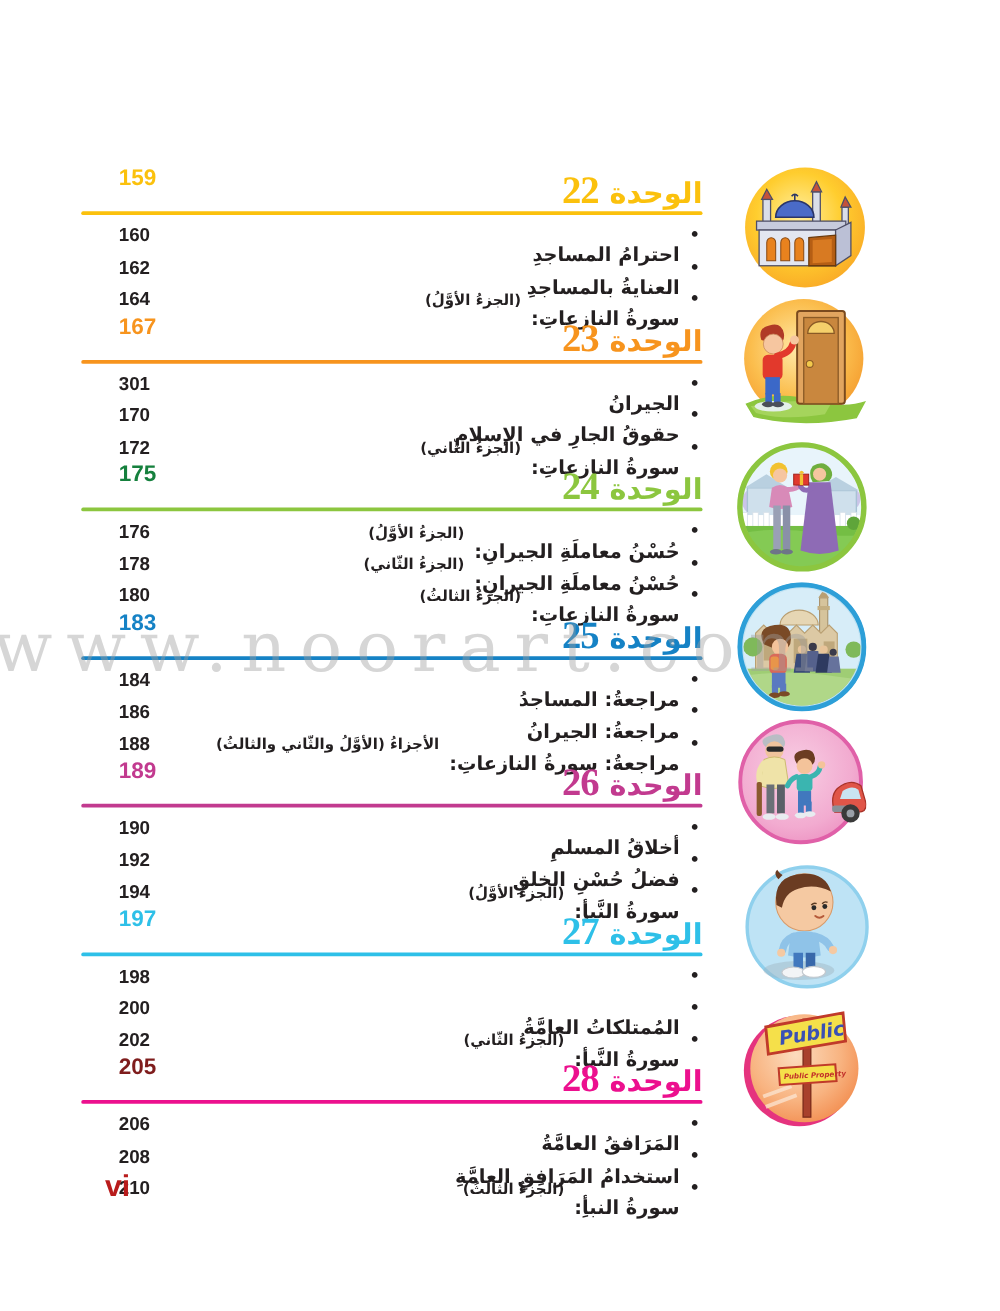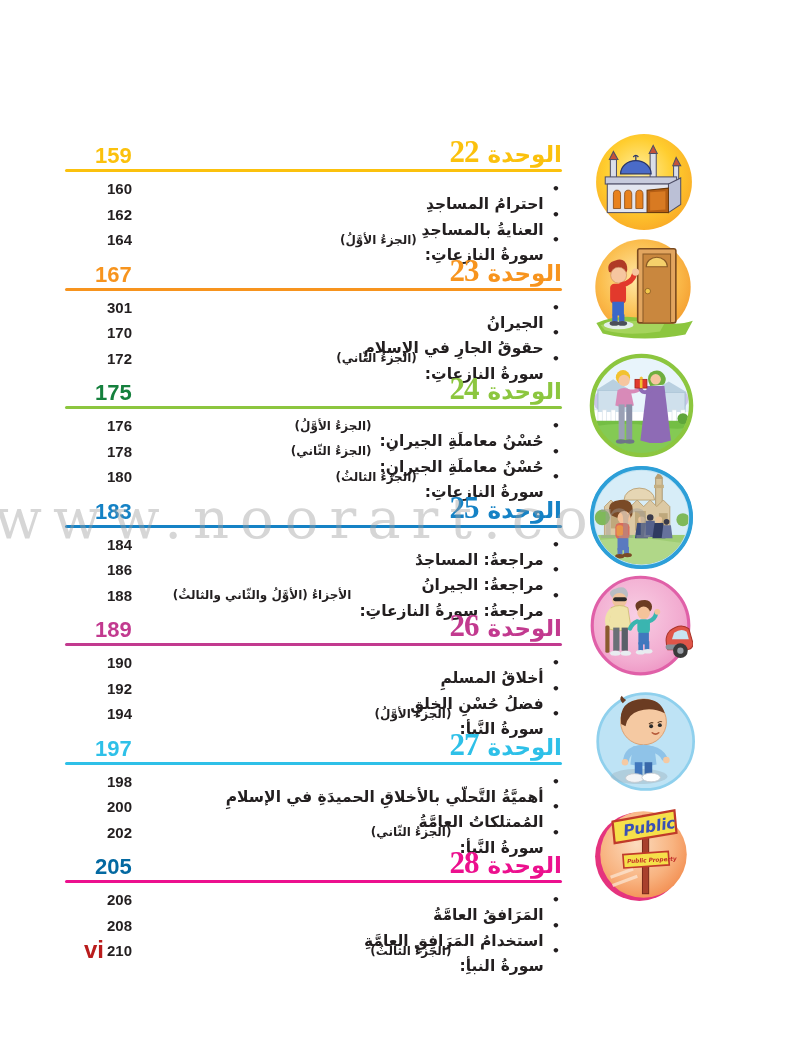--- a/index.html
+++ b/index.html
@@ -7,31 +7,31 @@
               font-family:"DejaVu Sans", sans-serif; }
   .page { position:absolute; inset:0; width:800px; height:1049px; background:#fff; }
 
   
   .toc { position:absolute; left:65px; top:134px; width:497px; direction:rtl; }
   .unit { margin-bottom:0; }
   .u-head { position:relative; display:flex; align-items:flex-end; height:33px; }
   .u-title { display:flex; align-items:baseline; gap:9px; font-weight:bold; line-height:1; }
   .u-label { font-size:23px; }
   .u-num { font-family:Liberation Serif, serif; font-size:31px; font-weight:bold; letter-spacing:-1px;text-align:right; }
-  .u-page { position:absolute; left:30px; bottom:0; font-family:"Liberation Sans", sans-serif;
-            font-size:22px; font-weight:bold; letter-spacing:0; line-height:1; direction:ltr; }
+  .u-page { position:absolute; left:30px; bottom:16px; font-family:"Liberation Sans", sans-serif;
+            font-size:18px; font-weight:bold; letter-spacing:0; line-height:1; direction:ltr; }
   .u-rule { height:3px; border-radius:2px; margin-top:2px; }
   .u-items { list-style:none; padding:4px 2px 0 0; }
   .item { position:relative; height:25.5px; display:flex; align-items:center; gap:8px;
           color:#231F20; font-weight:bold; }
   .bullet { font-size:13px; line-height:1; }
   .i-title { font-size:15.5px; white-space:nowrap;margin-top:31px; }
   .i-note { font-size:12px; white-space:nowrap; }
   .i-page { position:absolute; left:30px; font-family:"Liberation Sans", sans-serif;
-            font-size:15px; font-weight:bold; direction:ltr; color:#231F20;margin-left:12px; }
+            font-size:15px; font-weight:bold; direction:ltr; color:#231F20; }
 
   
   .art { position:absolute; }
   #art-22 { left:593px; top:131px; width:102px; height:102px; }
   #art-23 { left:590px; top:236px; width:106px; height:106px; }
   #art-24 { left:587px; top:351px; width:109px; height:109px; }
   #art-25 { left:587px; top:463px; width:109px; height:109px; }
   #art-26 { left:588px; top:573px; width:105px; height:105px; }
   #art-27 { left:589px; top:687px; width:109px; height:109px; }
   #art-28 { left:592px; top:801px; width:103px; height:103px; }
@@ -216,21 +216,20 @@
         <div class="u-title" style="color: rgb(46, 192, 232);">
           <span class="u-label">الوحدة</span>
           <span class="u-num">27</span>
         </div>
         <div class="u-page" style="color: rgb(46, 192, 232); margin-top: 12px;">197</div>
       </header>
       <div class="u-rule" style="background-color: rgb(46, 192, 232);"></div>
       <ul class="u-items">
         <li class="item">
           <span class="bullet">•</span>
-          <span class="i-title">أهميَّةُ التَّحلّي بالأخلاقِ الحميدَةِ في الإسلامِ</span>
           <span class="i-note"></span>
           <span class="i-page">198</span>
         </li>
         <li class="item">
           <span class="bullet">•</span>
           <span class="i-title">المُمتلكاتُ العامَّةُ</span>
           <span class="i-note"></span>
           <span class="i-page">200</span>
         </li>
         <li class="item">
@@ -241,21 +240,21 @@
         </li>
       </ul>
     </section>
 
     <section class="unit">
       <header class="u-head">
         <div class="u-title" style="color: rgb(236, 16, 142);">
           <span class="u-label">الوحدة</span>
           <span class="u-num">28</span>
         </div>
-        <div class="u-page" style="color: #0369a1;">205</div>
+        <div class="u-page" style="color: #7f1d1d;">205</div>
       </header>
       <div class="u-rule" style="background-color: rgb(236, 16, 142);"></div>
       <ul class="u-items">
         <li class="item">
           <span class="bullet">•</span>
           <span class="i-title">المَرَافقُ العامَّةُ</span>
           <span class="i-note"></span>
           <span class="i-page">206</span>
         </li>
         <li class="item">

